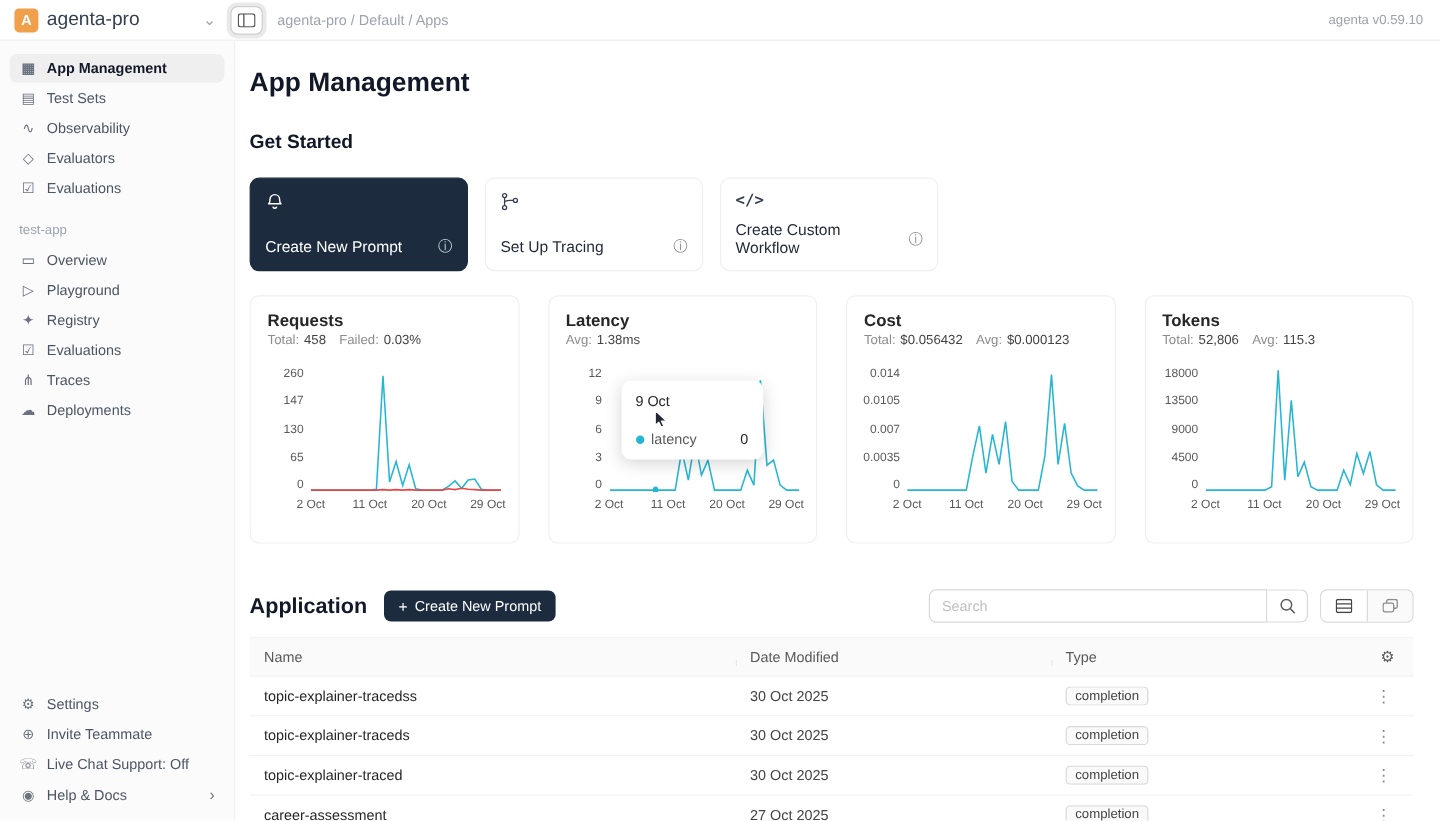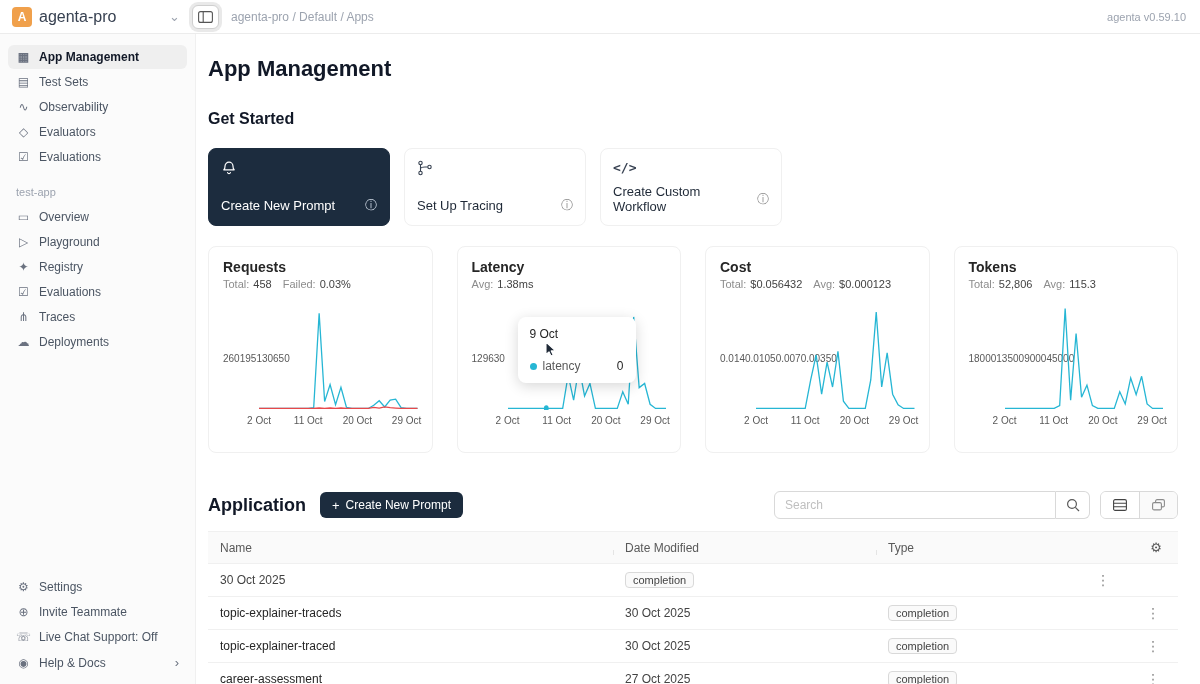--- a/index.html
+++ b/index.html
@@ -43,21 +43,21 @@
   .code-icon{font-family:"DejaVu Sans Mono",monospace;font-size:13px;color:#374151;font-weight:600}
   
   .stats-row{display:flex;gap:24px;margin-top:20px}
   .stat-card{width:232px;height:207px;border:1px solid #f0f0f0;border-radius:8px;padding:12px 14px;
     position:relative;background:#fff}
   .stat-title{font-size:14px;font-weight:600;color:#262626}
   .stat-sub{font-size:11px;margin-top:3px;display:flex;gap:4px;align-items:baseline}
   .s-label{color:#8c8c8c}
   .s-value{color:#434343;font-weight:400;margin-right:7px}
   .chart-area{display:grid;grid-template-columns:36px 1fr;grid-template-rows:104px 18px;margin-top:16px}
-  .yticks{display:flex;flex-direction:row;justify-content:space-between;align-items:center;
+  .yticks{display:flex;flex-direction:column;justify-content:space-between;align-items:flex-end;
     font-size:10px;color:#595959;padding-right:6px}
   .plot svg{width:100%;height:104px;display:block}
   .xticks{grid-column:2;position:relative;font-size:10px;color:#595959}
   .xticks span{position:absolute;top:5px;transform:translateX(-50%);white-space:nowrap}
   .chart-tooltip{position:absolute;left:60px;top:70px;width:118px;background:#fff;border-radius:8px;
     box-shadow:0 3px 14px rgba(0,0,0,.16);padding:10px 12px;z-index:2}
   .tt-date{font-size:12px;color:#262626}
   .tt-row{display:flex;align-items:center;gap:6px;margin-top:18px;font-size:12px}
   .tt-dot{width:7px;height:7px;border-radius:50%;background:#26b6d4;flex:0 0 auto}
   .tt-series{color:#595959}
@@ -246,21 +246,21 @@
         <div class="stat-title">Requests</div>
         <div class="stat-sub">
           <span class="s-label">Total:</span>
             <span class="s-value">458</span>
           <span class="s-label">Failed:</span>
             <span class="s-value">0.03%</span>
         </div>
         <div class="chart-area">
           <div class="yticks">
               <div>260</div>
-              <div>195</div>
+              <div>147</div>
               <div>130</div>
               <div>65</div>
               <div>0</div>
             </div>
           <div class="plot">
               <svg viewBox="0 0 200 100" preserveAspectRatio="none">
                 <polyline points="0.0,98.5 6.9,98.5 13.8,98.5 20.7,98.5 27.6,98.5 34.5,98.5 41.4,98.5 48.3,98.5 55.2,98.5 62.1,98.5 69.0,97.8 75.9,6.9 82.8,91.9 89.7,75.6 96.6,94.8 103.4,78.2 110.3,97.4 117.2,98.5 124.1,98.5 131.0,98.5 137.9,98.5 144.8,95.5 151.7,91.1 158.6,97.0 165.5,90.4 172.4,89.6 179.3,97.8 186.2,98.5 193.1,98.5 200.0,98.5" fill="none" stroke="#26b6d4" stroke-width="1.3" vector-effect="non-scaling-stroke"></polyline>
                 <polyline points="0.0,98.5 6.9,98.5 13.8,98.5 20.7,98.5 27.6,98.5 34.5,98.5 41.4,98.5 48.3,98.5 55.2,98.5 62.1,98.5 69.0,98.5 75.9,98.1 82.8,98.5 89.7,98.1 96.6,98.5 103.4,98.1 110.3,98.5 117.2,98.5 124.1,98.5 131.0,98.5 137.9,98.5 144.8,97.4 151.7,98.1 158.6,97.0 165.5,97.8 172.4,98.1 179.3,98.5 186.2,98.5 193.1,98.5 200.0,98.5" fill="none" stroke="#e8484a" stroke-width="1.3" vector-effect="non-scaling-stroke"></polyline>
               </svg>
             </div>
@@ -415,20 +415,21 @@
     <div class="table">
       <div class="t-head">
         <div class="t-cell">Name</div>
         <div class="t-cell sep">Date Modified</div>
         <div class="t-cell sep">Type</div>
         <div class="t-cell t-actions"><span class="gear">⚙</span></div>
       </div>
       <div>
 
           <div class="t-row">
+            <div class="t-cell">topic-explainer-tracedss</div>
             <div class="t-cell date">30 Oct 2025</div>
             <div class="t-cell"><span class="tag">completion</span></div>
             <div class="t-cell t-actions"><span class="dots">⋮</span></div>
           </div>
 
           <div class="t-row">
             <div class="t-cell">topic-explainer-traceds</div>
             <div class="t-cell date">30 Oct 2025</div>
             <div class="t-cell"><span class="tag">completion</span></div>
             <div class="t-cell t-actions"><span class="dots">⋮</span></div>

